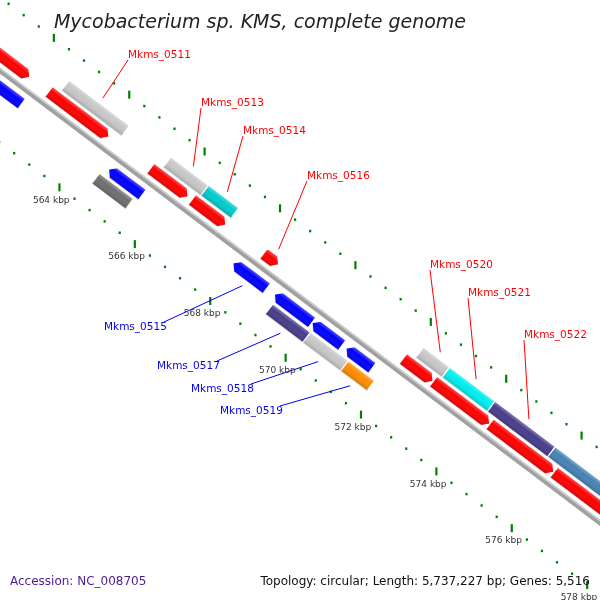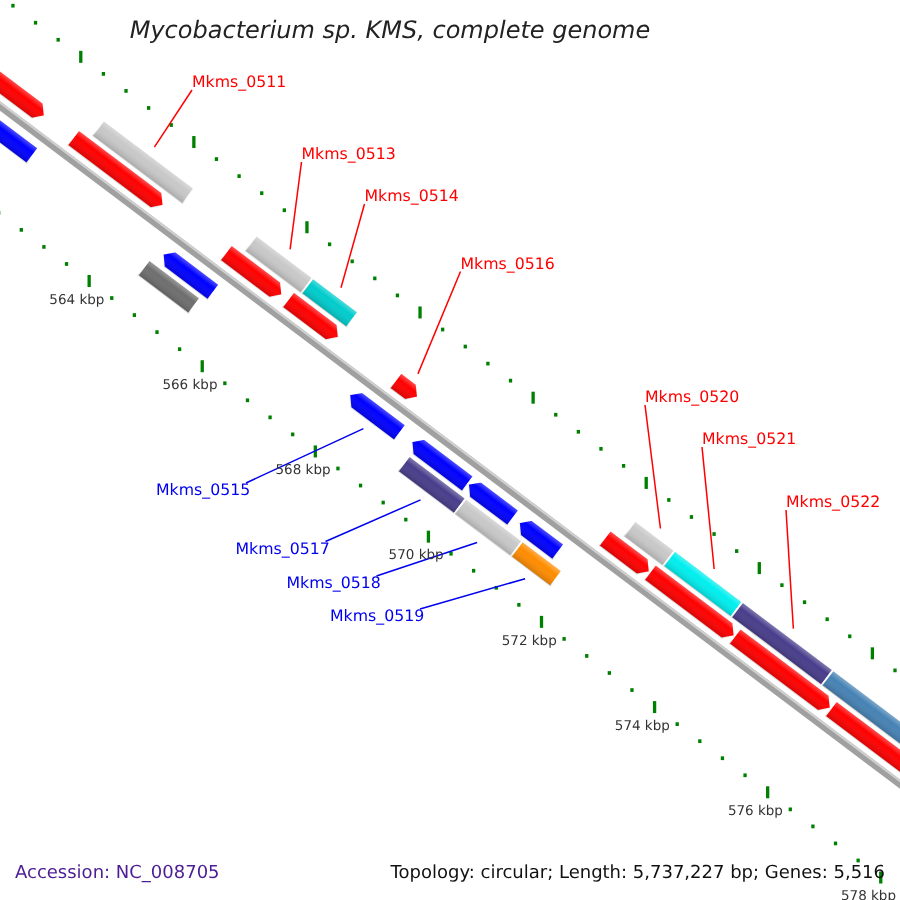--- a/index.html
+++ b/index.html
@@ -1,19 +1,19 @@
 <!DOCTYPE html>
 <html><head>
 <meta charset="utf-8">
 <style>
   html, body { margin:0; padding:0; background:#ffffff; }
   body { width:600px; height:600px; position:relative; overflow:hidden;
          font-family:"DejaVu Sans", sans-serif; }
   #title { position:absolute; top:10px; left:0; width:520px; text-align:center;
-           font-style:italic; font-size:16px; color:#222; }
+           font-style:italic; font-size:19px; color:#222; }
   #accession { position:absolute; left:10px; top:574px; font-size:12px; color:#4c1d95; }
   #summary { position:absolute; right:10px; top:574px; font-size:12px; color:#111;margin-left:44px; }
   svg#map { position:absolute; left:0; top:0; }
   .kbp { font-size:9px; fill:#333; font-family:"DejaVu Sans", sans-serif; }
   .glabel { font-size:10.5px; font-family:"DejaVu Sans", sans-serif; }
 </style>
 </head>
 <body>
 
 <div id="title">Mycobacterium sp. KMS, complete genome</div>

